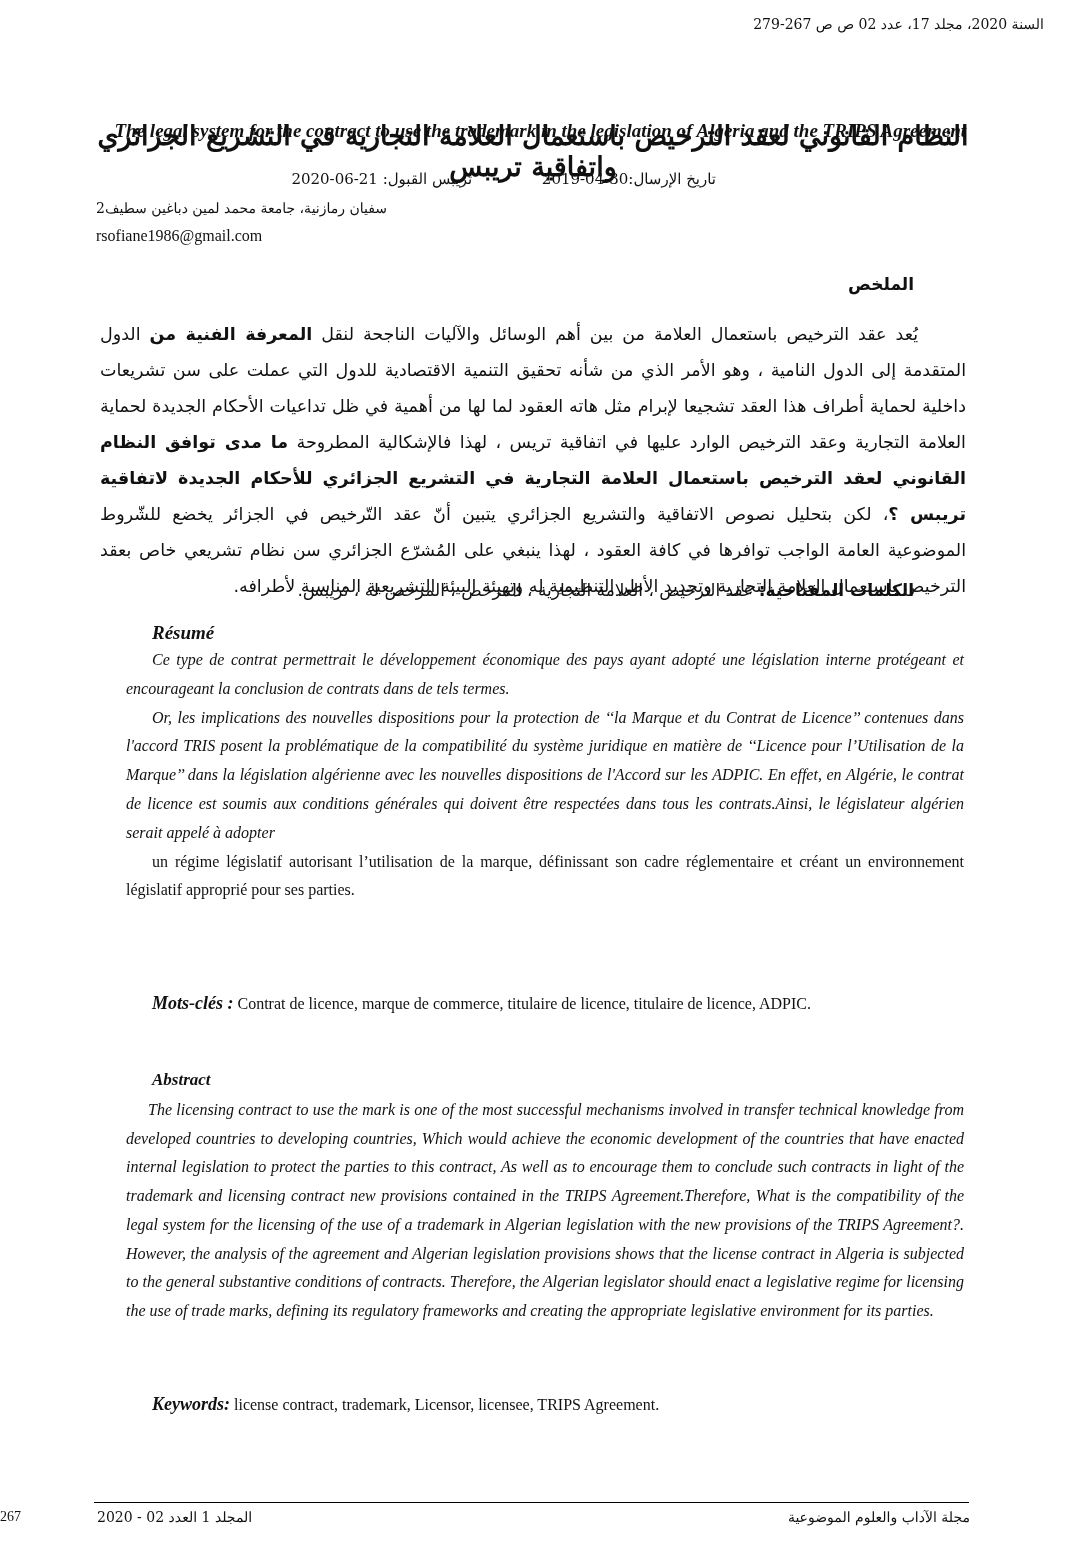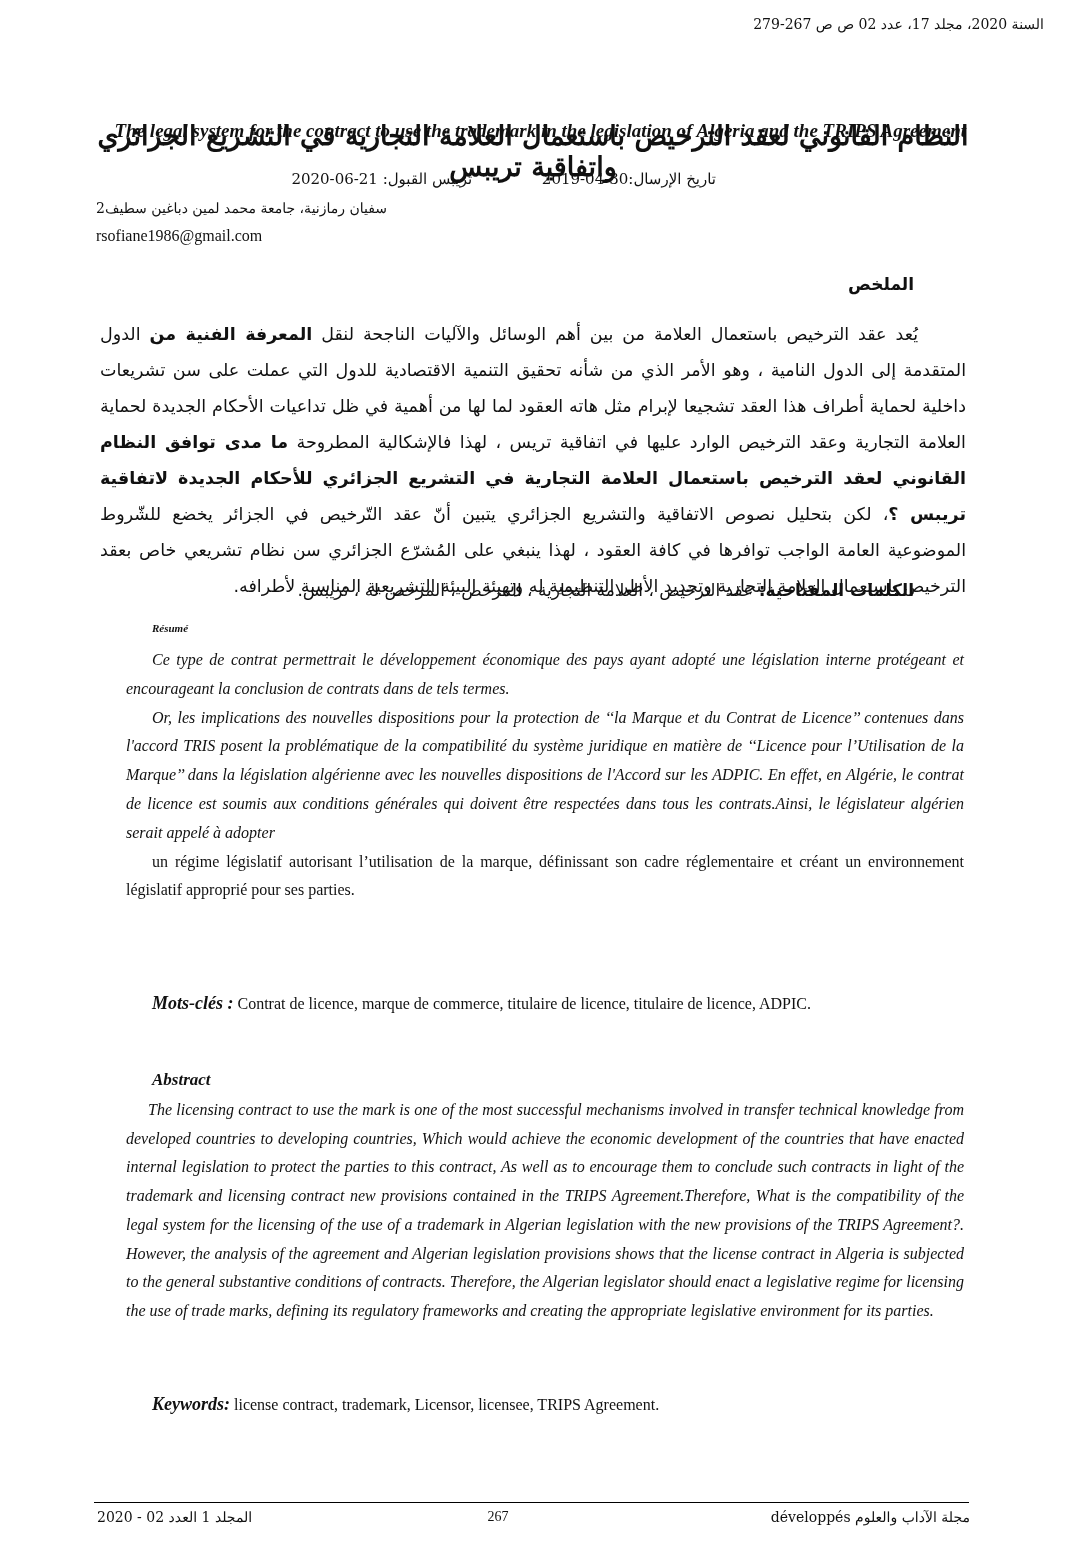--- a/index.html
+++ b/index.html
@@ -12,33 +12,33 @@
   .dates span { display: inline-block; }
   .dates .gap { width: 60px; }
   .author { top: 200px; left: 96px; direction: rtl; font-size: 14px; font-family: "DejaVu Serif", serif; }
   .email { top: 227px; left: 96px; font-size: 16px; font-family: "Liberation Serif", serif; }
   .ar-heading { top: 274px; right: 152px; direction: rtl; font-size: 17px; font-weight: bold; font-family: "DejaVu Sans", sans-serif; text-align: right; }
   .ar-body { top: 316px; left: 100px; width: 866px; direction: rtl; text-align: justify; text-align-last: right; font-size: 17.5px; line-height: 36px; font-family: "DejaVu Sans", sans-serif; }
   .ar-body .indent { display: inline-block; width: 48px; }
   .ar-body b { font-weight: bold; }
   .ar-keywords { top: 580px; right: 152px; direction: rtl; font-size: 17px; font-family: "DejaVu Sans", sans-serif; }
   .ar-keywords b { font-weight: bold; }
-  .fr-heading { top: 622px; left: 152px; font-size: 11px; font-style: italic; font-weight: bold; font-family: "Liberation Serif", serif; }
+  .fr-heading { top: 622px; left: 152px; font-size: 19px; font-style: italic; font-weight: bold; font-family: "Liberation Serif", serif; }
   .fr-body { top: 646px; left: 126px; width: 838px; font-size: 16px; line-height: 28.8px; text-align: justify; font-style: italic; font-family: "Liberation Serif", serif; }
   .fr-body p { margin: 0; text-indent: 26px; }
   .fr-body p.plain { font-style: normal; text-indent: 26px; }
   .fr-keywords { top: 993px; left: 152px; font-size: 16px; font-family: "Liberation Serif", serif; }
   .kw-label { font-style: italic; font-weight: bold; font-size: 18px; }
   .en-heading { top: 1070px; left: 152px; font-size: 17px; font-style: italic; font-weight: bold; font-family: "Liberation Serif", serif; }
   .en-body { top: 1096px; left: 126px; width: 838px; font-size: 16px; line-height: 28.7px; text-align: justify; font-style: italic; font-family: "Liberation Serif", serif; }
   .en-body p { margin: 0; text-indent: 22px; }
   .en-keywords { top: 1394px; left: 152px; font-size: 16px; font-family: "Liberation Serif", serif; }
   .footer-rule { top: 1502px; left: 94px; width: 875px; height: 0; border-top: 1.5px solid #000; }
   .footer-left { top: 1509px; left: 97px; font-size: 14px; direction: rtl; font-family: "DejaVu Serif", serif; }
-  .footer-center { top: 1509px; left: 0; width: 996px; text-align: center; font-size: 14px; font-family: "Liberation Serif", serif; }
+  .footer-center { top: 1509px; left: 0; width: 996px; font-size: 14px; font-family: "Liberation Serif", serif; }
   .footer-right { top: 1509px; right: 96px; font-size: 14px; direction: rtl; font-family: "DejaVu Serif", serif; }
 </style>
 </head>
 <body>
 
 <div class="abs header-ref">السنة 2020، مجلد 17، عدد 02 ص ص 267-279</div>
 
 <div class="abs title-ar">النظام القانوني لعقد الترخيص باستعمال العلامة التجارية في التشريع الجزائري واتفاقية تريبس</div>
 <div class="abs title-en">The legal system for the contract to use the trademark in the legislation of Algeria and the TRIPS Agreement</div>
 
@@ -66,13 +66,13 @@
 
 <div class="abs en-heading">Abstract</div>
 <div class="abs en-body">
   <p>The licensing contract to use the mark is one of the most successful mechanisms involved in transfer technical knowledge from developed countries to developing countries, Which would achieve the economic development of the countries that have enacted internal legislation to protect the parties to this contract, As well as to encourage them to conclude such contracts in light of the trademark and licensing contract new provisions contained in the TRIPS Agreement.Therefore, What is the compatibility of the legal system for the licensing of the use of a trademark in Algerian legislation with the new provisions of the TRIPS Agreement?. However, the analysis of the agreement and Algerian legislation provisions shows that the license contract in Algeria is subjected to the general substantive conditions of contracts. Therefore, the Algerian legislator should enact a legislative regime for licensing the use of trade marks, defining its regulatory frameworks and creating the appropriate legislative environment for its parties.</p>
 </div>
 <div class="abs en-keywords"><span class="kw-label">Keywords:</span><span> license contract, trademark, Licensor, licensee, TRIPS Agreement.</span></div>
 
 <div class="abs footer-rule"></div>
 <div class="abs footer-left">المجلد 1 العدد 02 - 2020</div>
 <div class="abs footer-center">267</div>
-<div class="abs footer-right">مجلة الآداب والعلوم développés</div>
+<div class="abs footer-right">مجلة الآداب والعلوم الموضوعية</div>
 
 </body></html>

